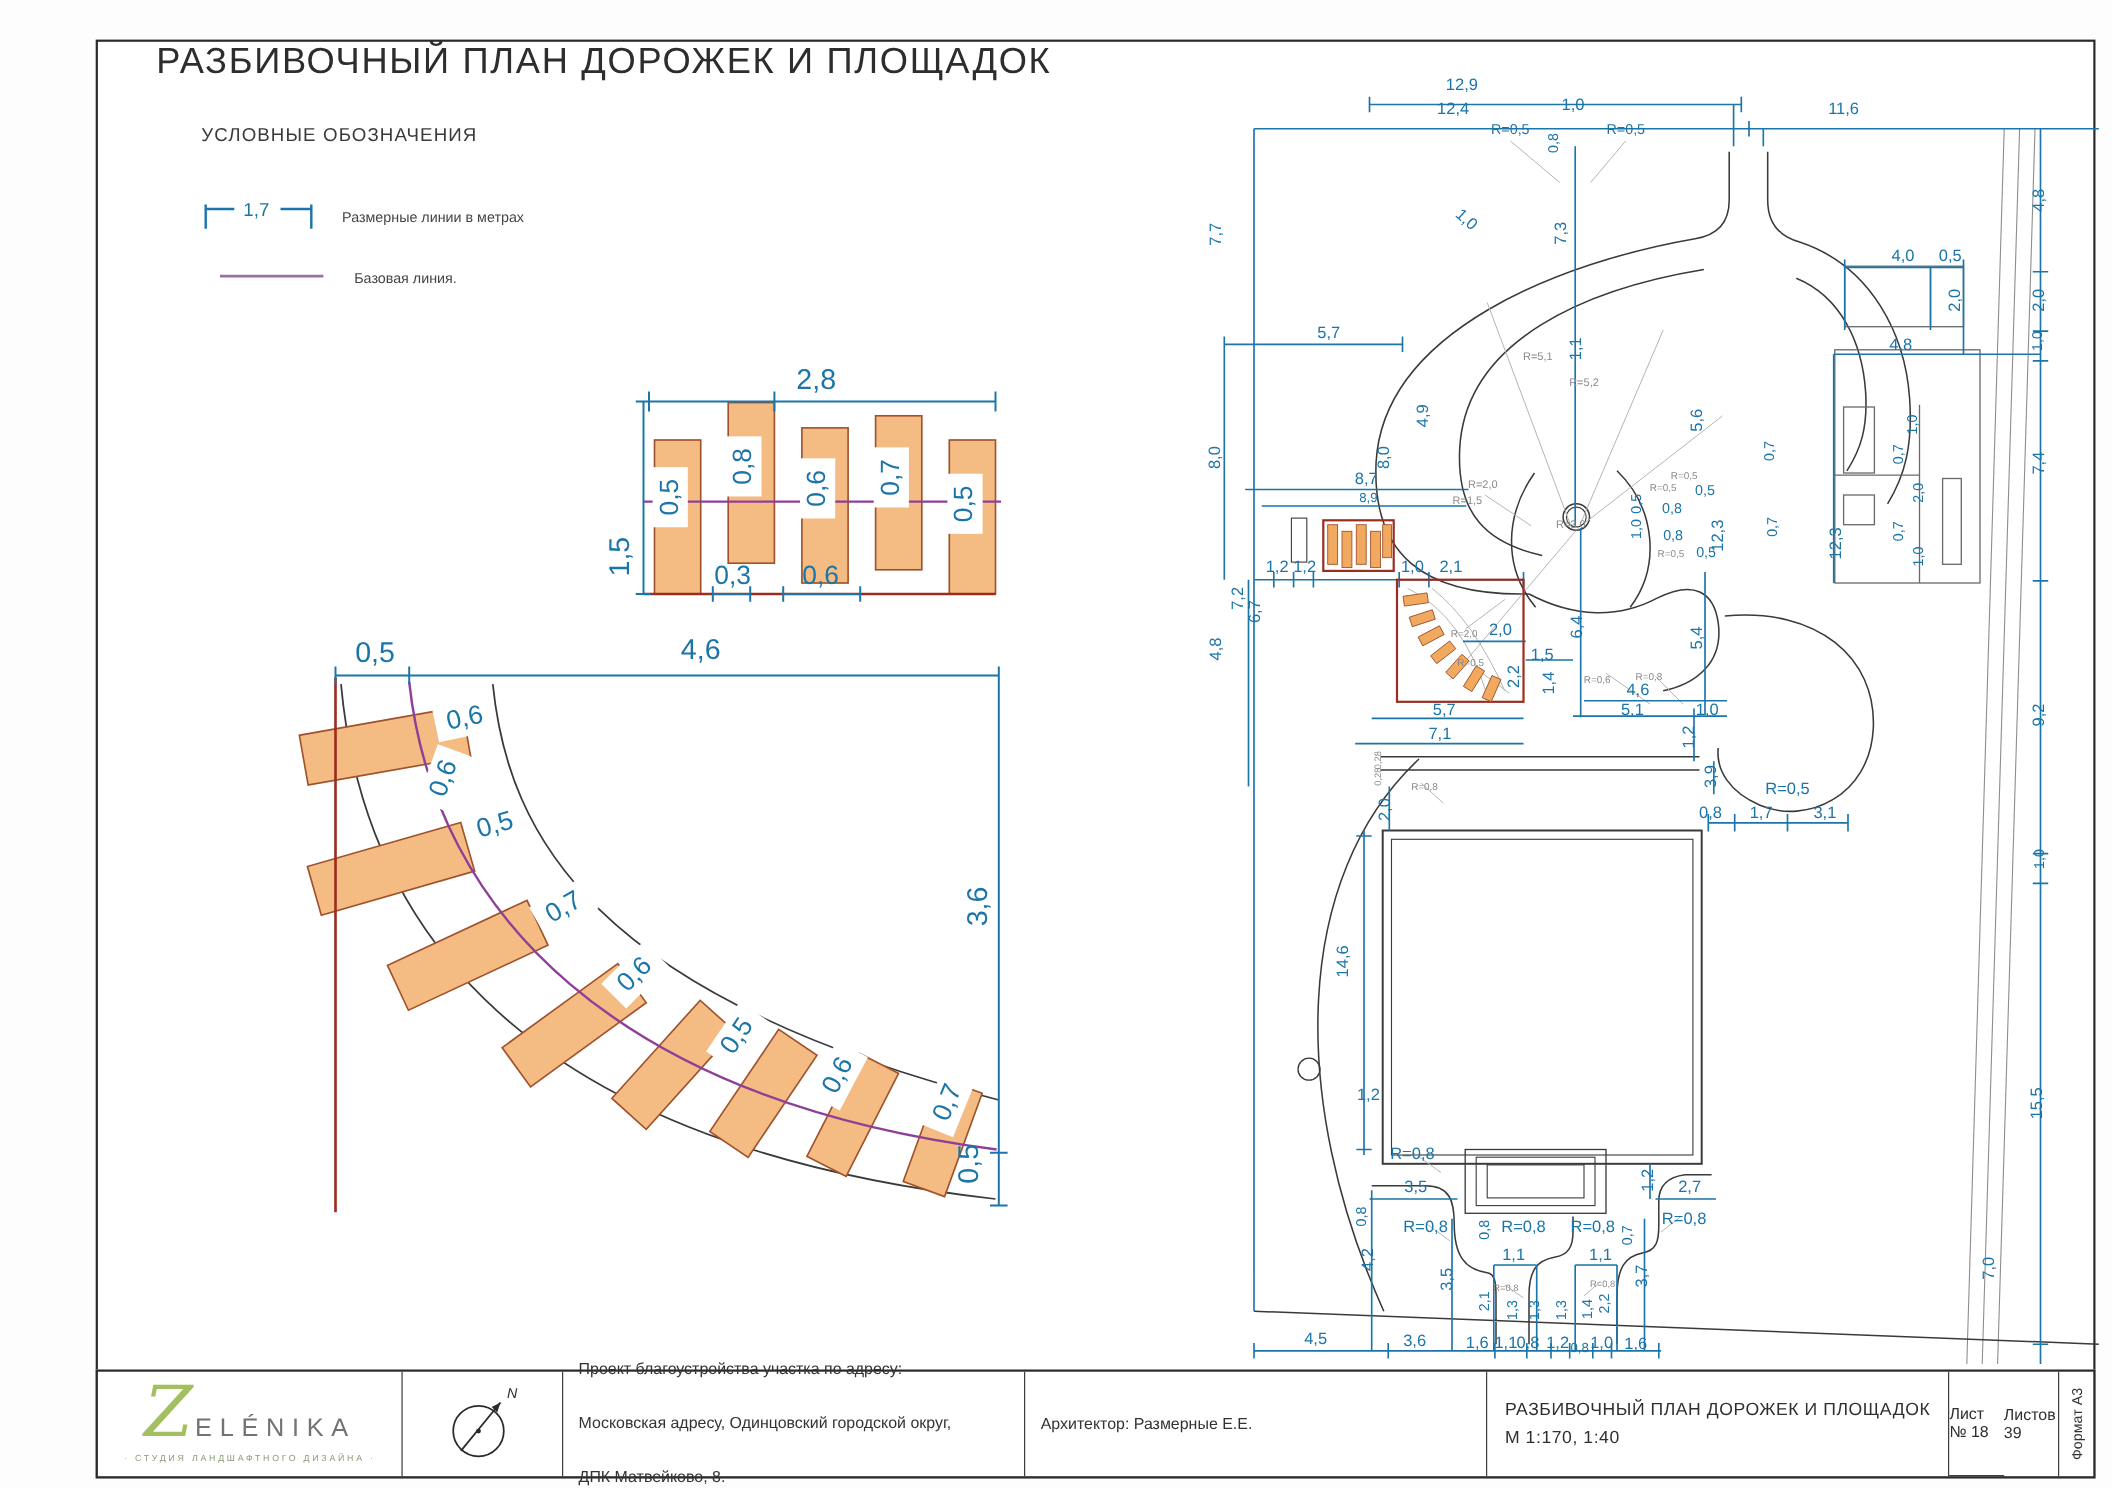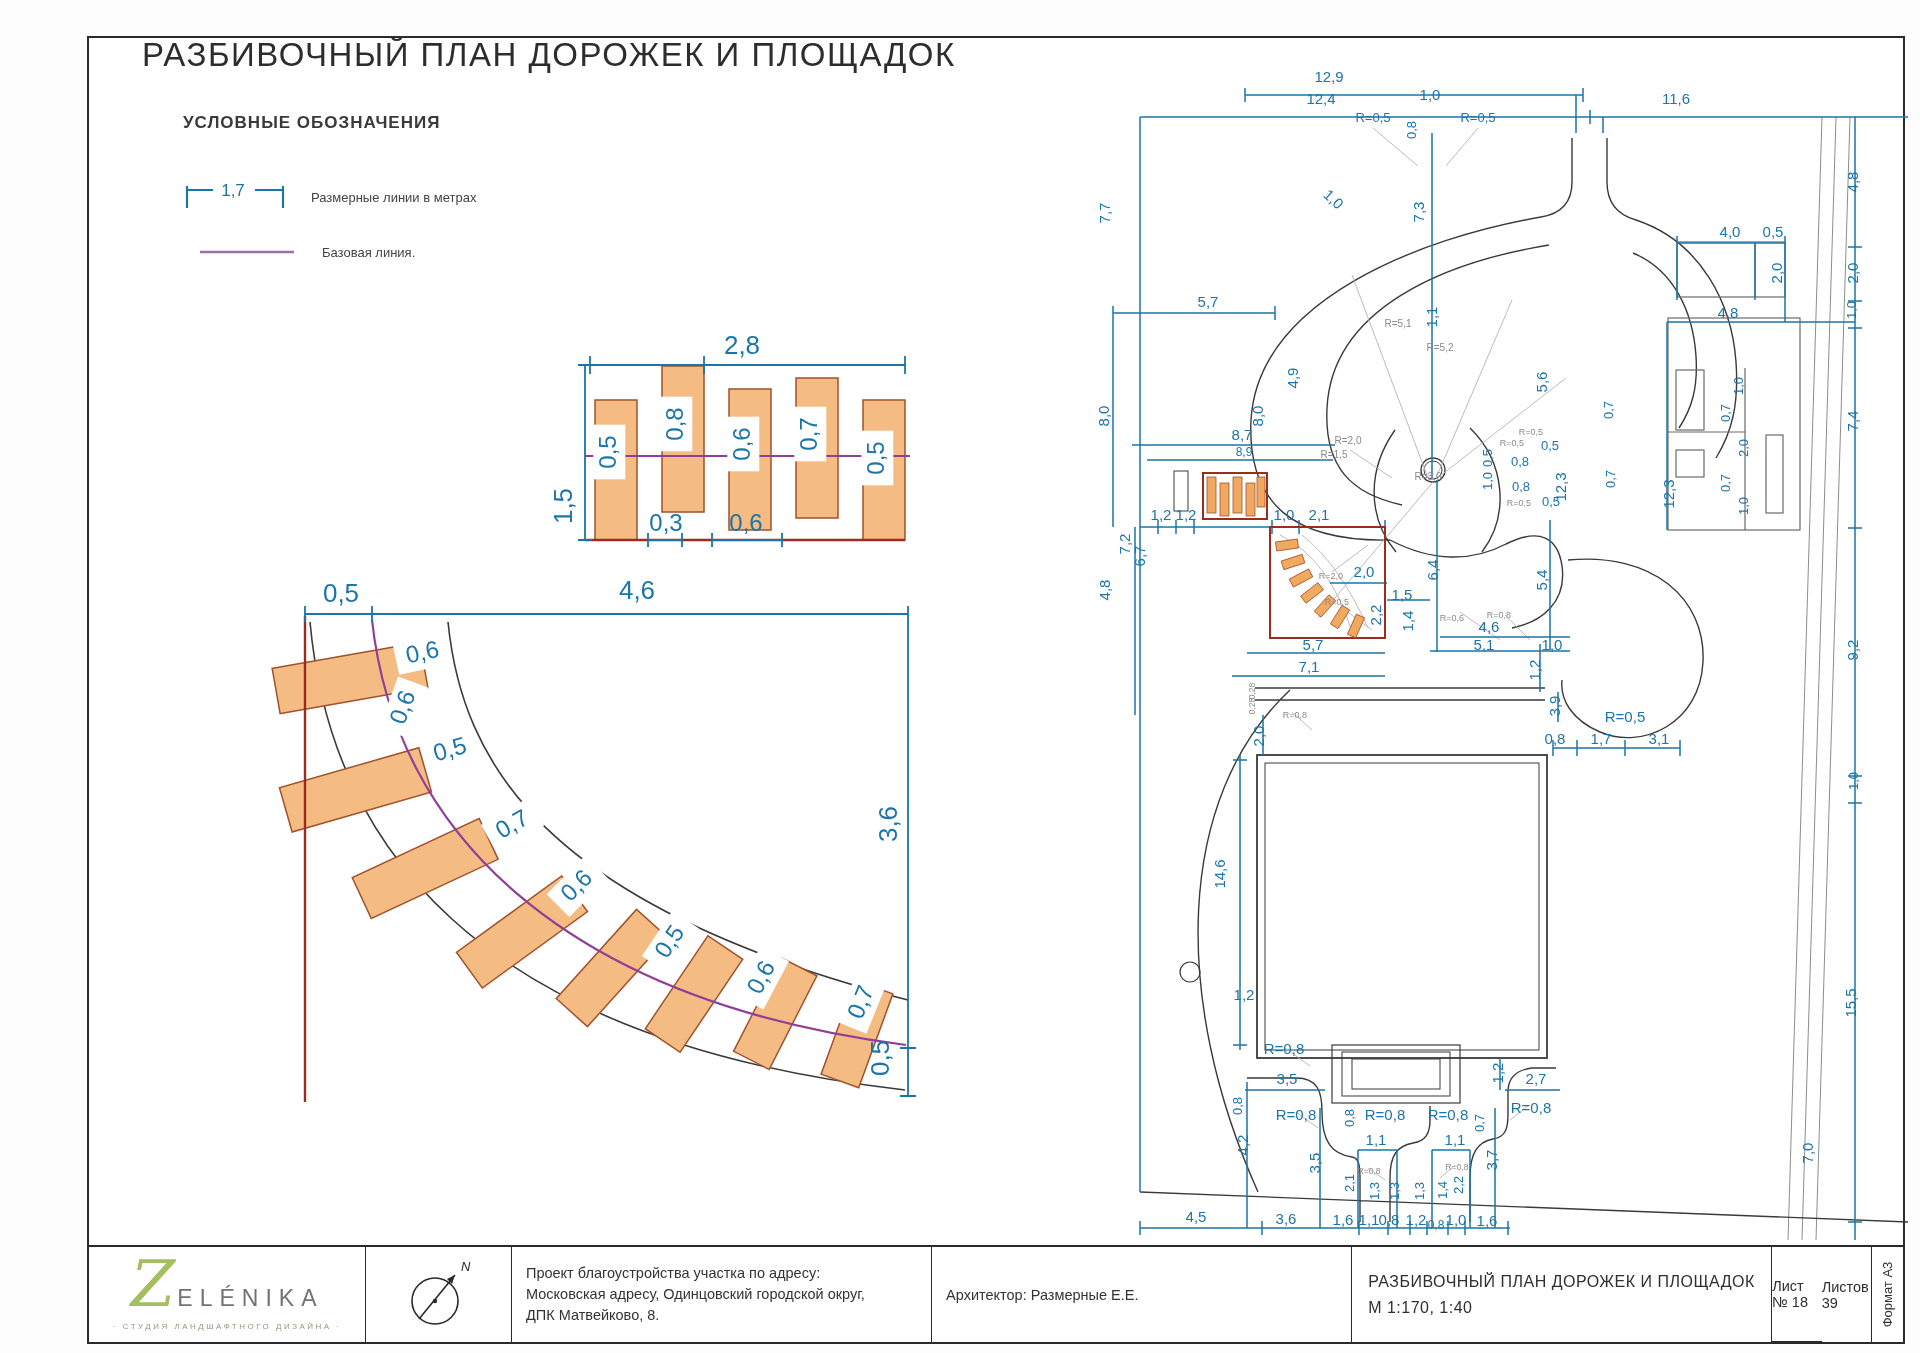--- a/index.html
+++ b/index.html
@@ -1,32 +1,32 @@
 <!DOCTYPE html>
 <html><head>
 <meta charset="utf-8">
 <style>
   html,body{margin:0;padding:0;background:#fff;}
   .sheet{position:relative;width:1920px;height:1353px;background:#fdfdfd;font-family:"Liberation Sans",sans-serif;overflow:hidden;}
   .frame{position:absolute;left:87px;top:36px;width:1818px;height:1308px;border:2px solid #2a2a2a;box-sizing:border-box;background:#fff;}
   .page-title{position:absolute;left:142px;top:36px;font-size:33px;letter-spacing:1.5px;color:#2d2d2d;font-weight:400;}
   .legend{position:absolute;left:183px;top:113px;color:#3a3a3a;}
-  .legend h2{font-size:17px;font-weight:700;letter-spacing:1px;margin:0 0 0 0;color:#3a3a3a;}
+  .legend h2{font-size:17px;font-weight:400;letter-spacing:1px;margin:0 0 0 0;color:#3a3a3a;}
   .legend-item{position:absolute;display:flex;align-items:center;gap:18px;}
   .li1{left:183px;top:178px;}
   .li2{left:194px;top:243px;}
   .legend-item .sym{width:110px;}
   .legend-item .txt{font-size:13px;color:#444;}
   .drawing-svg{position:absolute;left:0;top:0;width:1920px;height:1353px;}
   
   .tblock{position:absolute;left:87px;top:1245px;width:1818px;height:99px;border:2px solid #2a2a2a;box-sizing:border-box;display:flex;background:#fff;}
   .tcell{border-right:1.5px solid #2a2a2a;box-sizing:border-box;height:100%;position:relative;}
   .tc-logo{width:278px;display:flex;flex-direction:column;align-items:center;justify-content:center;}
   .tc-compass{width:146px;display:flex;align-items:center;justify-content:center;}
-  .tc-project{width:421px;padding:10px 14px;font-size:14.5px;color:#333;line-height:1.45;display:flex;flex-direction:column;justify-content:center;}
+  .tc-project{width:421px;padding:10px 14px;font-size:14.5px;color:#333;line-height:1.45;display:flex;flex-direction:column;justify-content:center;gap:28px;}
   .tc-arch{width:421px;padding:10px 14px;font-size:14.5px;color:#333;display:flex;align-items:center;}
   .tc-name{width:421px;padding:10px 16px;font-size:16px;color:#2f2f2f;display:flex;flex-direction:column;justify-content:center;gap:8px;letter-spacing:.5px;}
   .tc-sheet{width:100px;display:flex;flex-direction:row;}
   .tc-sheet div{flex:1;display:flex;align-items:center;justify-content:center;font-size:14.5px;color:#2f2f2f;}
   .tc-sheet div:first-child{border-bottom:1.5px solid #2a2a2a;}
   .tc-format{width:31px;border-right:none;display:flex;align-items:center;justify-content:center;}
   .tc-format span{transform:rotate(-90deg);white-space:nowrap;font-size:13px;color:#333;}
   .logo-row{display:flex;align-items:baseline;}
   .logo-z{font-family:"DejaVu Serif",serif;font-style:italic;font-size:64px;line-height:.8;color:#a3bf60;margin-right:2px;}
   .logo-name{font-size:23px;letter-spacing:7px;color:#737373;}

